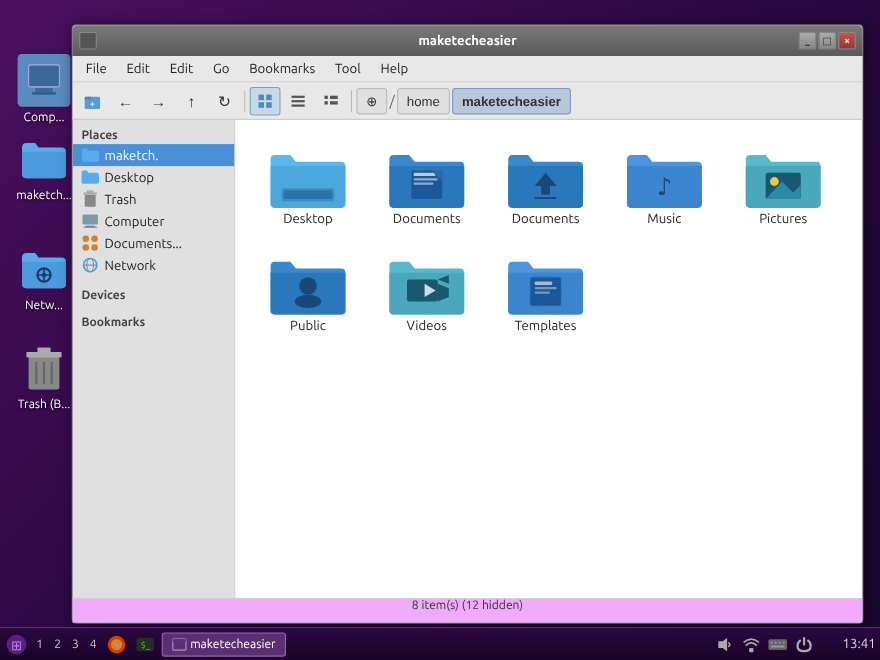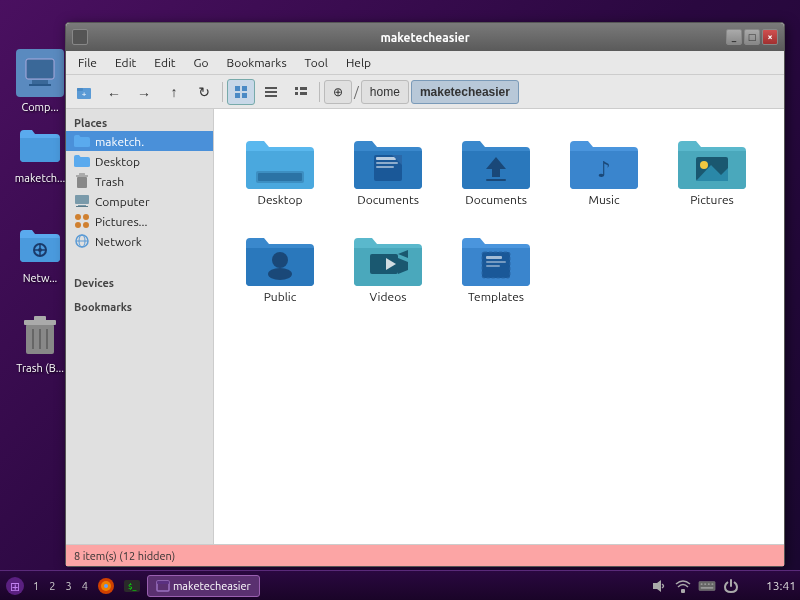--- a/index.html
+++ b/index.html
@@ -243,28 +243,29 @@
 
     .file-label {
       font-size: 12px;
       color: #222;
       word-break: break-word;
     }
 
     
     .statusbar {
       height: 22px;
-      background: #fca5a5;
+      background: #f0abfc;
       border-top: 1px solid #ccc;
       display: flex;
       align-items: center;
       justify-content: space-between;
-      padding: 0 8px;
+      padding: 0 20px;
       font-size: 11px;
       color: #333;
+      flex-direction: column;
     }
 
     
     .taskbar {
       position: absolute;
       bottom: 0;
       left: 0;
       width: 800px;
       height: 30px;
       background: linear-gradient(to bottom, #2a0840, #1a0428);
@@ -499,35 +500,35 @@
 
         <div class="sidebar-item">
           <div class="sidebar-icon">
             <svg width="16" height="16" viewBox="0 0 16 16">
                 <circle cx="4" cy="4" r="3" fill="#d08030"></circle>
                 <circle cx="12" cy="4" r="3" fill="#d08030"></circle>
                 <circle cx="4" cy="12" r="3" fill="#d08030"></circle>
                 <circle cx="12" cy="12" r="3" fill="#d08030"></circle>
               </svg>
           </div>
-          <span>Pictures...</span>
+          <span>Documents...</span>
         </div>
 
         <div class="sidebar-item">
           <div class="sidebar-icon">
             <svg width="16" height="16" viewBox="0 0 16 16">
                 <circle cx="8" cy="8" r="6" fill="none" stroke="#5a9ad5" stroke-width="1.5"></circle>
                 <ellipse cx="8" cy="8" rx="3" ry="6" fill="none" stroke="#5a9ad5" stroke-width="1"></ellipse>
                 <line x1="2" y1="8" x2="14" y2="8" stroke="#5a9ad5" stroke-width="1"></line>
               </svg>
           </div>
           <span>Network</span>
         </div>
 
-        <div class="sidebar-section-header" style="margin-top:22px;">Devices</div>
+        <div class="sidebar-section-header" style="margin-top:8px;">Devices</div>
         <div class="sidebar-section-header" style="margin-top:6px;">Bookmarks</div>
       </div>
 
       <div class="file-grid">
 
         <div class="file-item">
           <svg class="folder-svg" viewBox="0 0 72 60">
             <path d="M2 12 Q2 8 6 8 L20 8 L25 14 L66 14 Q70 14 70 18 L70 52 Q70 56 66 56 L6 56 Q2 56 2 52 Z" fill="#5ab8ee"></path>
             <path d="M2 18 L70 18 L70 52 Q70 56 66 56 L6 56 Q2 56 2 52 Z" fill="#4aa8de"></path>
             <rect x="12" y="38" width="48" height="12" rx="2" fill="#2a6898" opacity="0.4"></rect>

